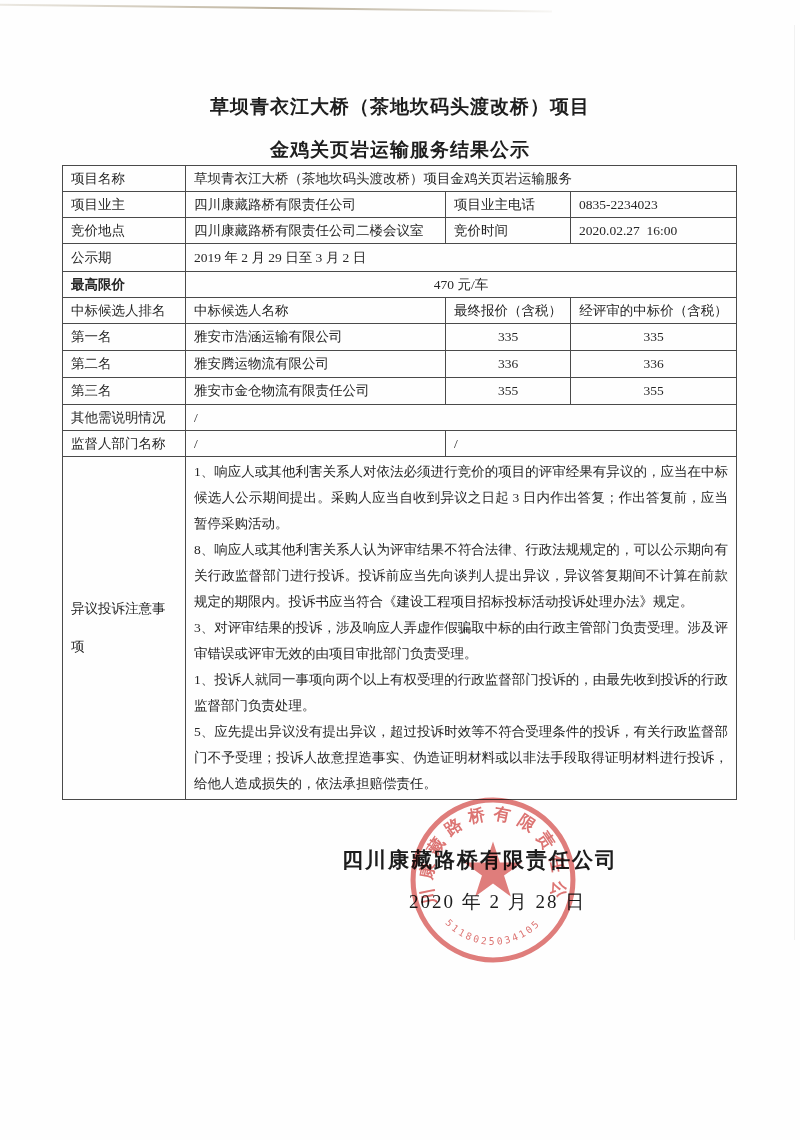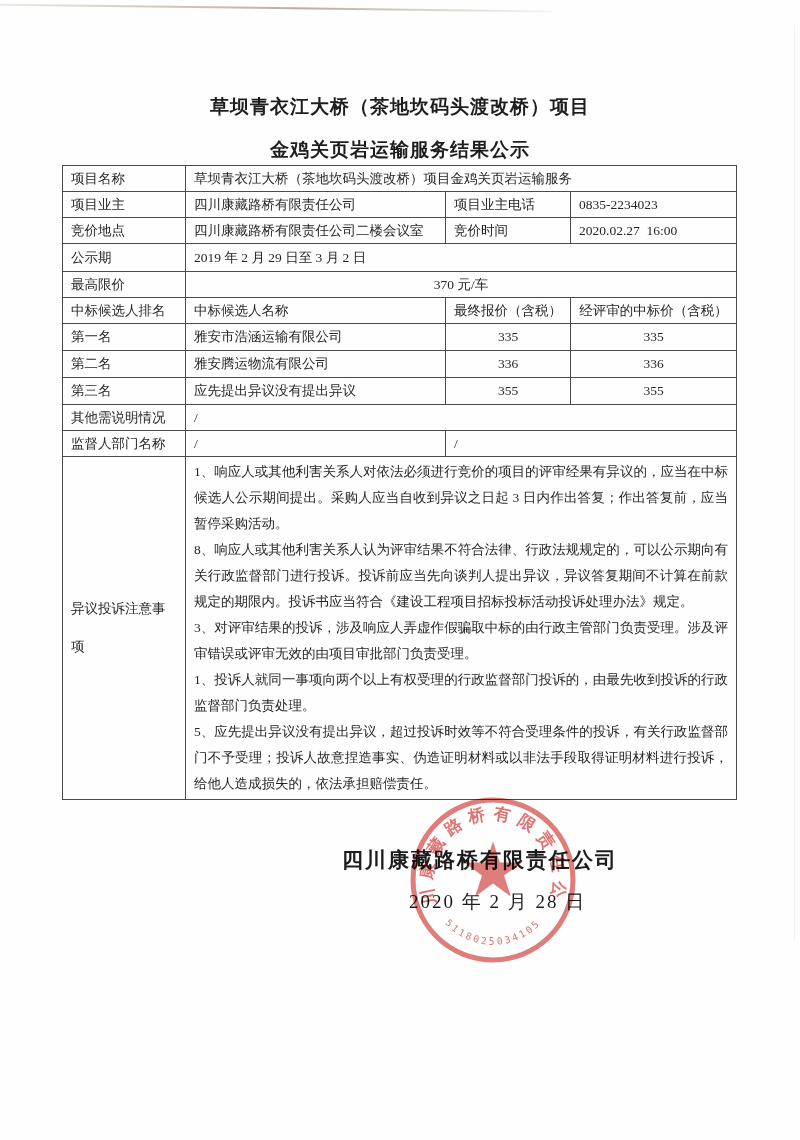--- a/index.html
+++ b/index.html
@@ -35,21 +35,21 @@
     font-size:13.5px;color:#262626;
   }
   table.main td{
     border:1px solid #4a4a4a;
     padding:2px 8px;
     vertical-align:middle;
     overflow:hidden;
   }
   td.lbl{padding-left:7px;}
   td.center{text-align:center;}
-  td.bold{font-weight:normal;}
+  td.bold{font-weight:bold;}
   td.big-label{vertical-align:middle;padding-right:20px;line-height:38px;}
   td.objection-cell{padding:4px 10px;vertical-align:top;}
   .objection-cell p{
     margin:0;line-height:26px;text-align:justify;
   }
   .footer-company{
     position:absolute;top:846px;left:0;width:960px;text-align:center;
     font-size:21px;font-weight:bold;letter-spacing:2px;color:#1c1c1c;
   }
   .footer-date{
@@ -96,21 +96,21 @@
       <td>四川康藏路桥有限责任公司二楼会议室</td>
       <td>竞价时间</td>
       <td>2020.02.27&nbsp;&nbsp;16:00</td>
     </tr>
     <tr style="height:28px">
       <td class="lbl">公示期</td>
       <td colspan="3">2019 年 2 月 29 日至 3 月 2 日</td>
     </tr>
     <tr style="height:26px">
       <td class="lbl bold">最高限价</td>
-      <td colspan="3" class="center">370 元/车</td>
+      <td colspan="3" class="center">470 元/车</td>
     </tr>
     <tr style="height:26px">
       <td class="lbl">中标候选人排名</td>
       <td>中标候选人名称</td>
       <td class="center" style="padding:2px 2px">最终报价（含税）</td>
       <td class="center" style="padding:2px 2px">经评审的中标价（含税）</td>
     </tr>
     <tr style="height:27px">
       <td class="lbl">第一名</td>
       <td>雅安市浩涵运输有限公司</td>
@@ -118,21 +118,21 @@
       <td class="center">335</td>
     </tr>
     <tr style="height:27px">
       <td class="lbl">第二名</td>
       <td>雅安腾运物流有限公司</td>
       <td class="center">336</td>
       <td class="center">336</td>
     </tr>
     <tr style="height:27px">
       <td class="lbl">第三名</td>
-      <td>应先提出异议没有提出异议</td>
+      <td>雅安市金仓物流有限责任公司</td>
       <td class="center">355</td>
       <td class="center">355</td>
     </tr>
     <tr style="height:26px">
       <td class="lbl">其他需说明情况</td>
       <td colspan="3">/</td>
     </tr>
     <tr style="height:26px">
       <td class="lbl">监督人部门名称</td>
       <td>/</td>

